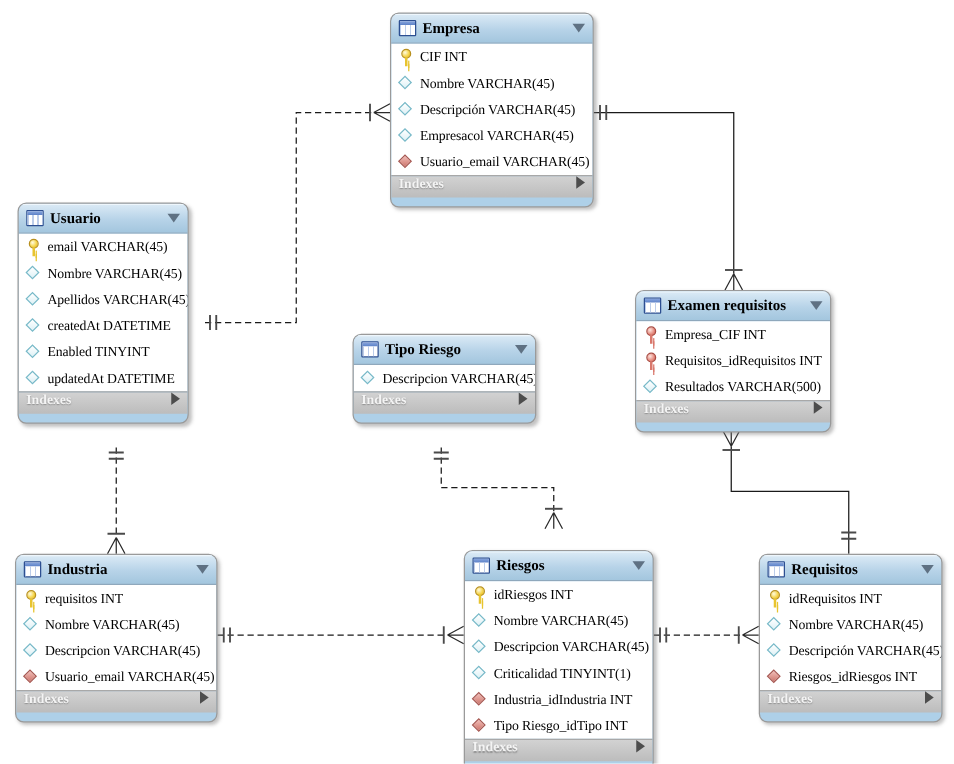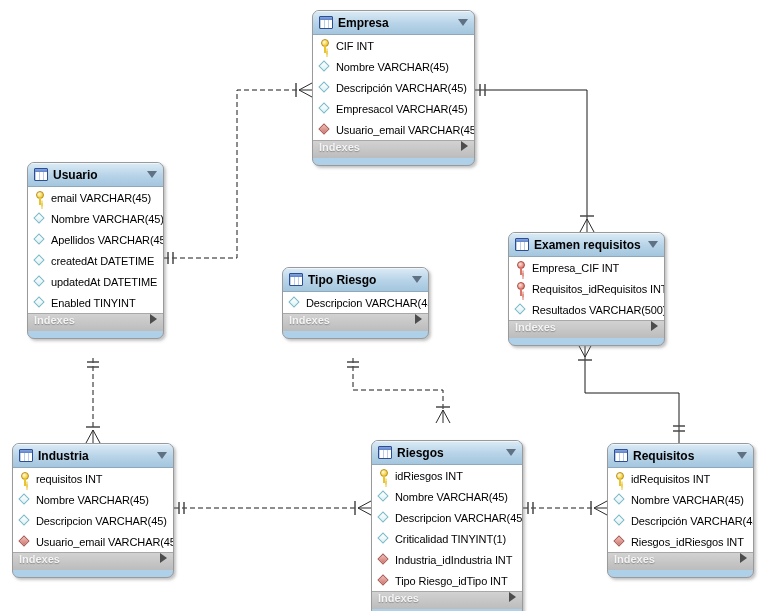--- a/index.html
+++ b/index.html
@@ -1,18 +1,18 @@
 <!DOCTYPE html>
 <html><head>
 <meta charset="utf-8">
 <style>
   html,body{margin:0;padding:0;background:#ffffff;}
   #canvas{
     position:relative;width:763px;height:611px;background:#ffffff;overflow:hidden;
-    font-family:Liberation Sans, sans-serif;
+    font-family:Liberation Serif, serif;
   }
   #wires{position:absolute;left:0;top:0;z-index:1;}
   .table{
     position:absolute;z-index:2;
     border:1px solid #9a9a9a;border-radius:7px;background:#aed0e8;
     box-shadow:2px 2px 3px rgba(120,120,120,.45);overflow:hidden;
   }
   .thead{
     height:23px;display:flex;align-items:center;gap:5px;padding:0 6px;
     background:linear-gradient(#dcebf6 0%,#b7d3e8 55%,#a3c6de 100%);
@@ -133,21 +133,21 @@
           <span class="coltext">Usuario_email VARCHAR(45)</span>
         </div>
     </div>
     <div class="tfoot">
       <span class="flabel">Indexes</span>
       <span class="farrow"></span>
     </div>
     <div class="strip"></div>
   </div>
 
-  <div class="table" style="left:27px;top:162px;width:135px">
+  <div class="table" style="left:14px;top:162px;width:135px">
     <div class="thead">
       <span class="tbl-ico"></span>
       <span class="ttitle">Usuario</span>
       <span class="collapse"></span>
     </div>
     <div class="tbody">
       <div class="trow">
           <span class="ic ic-key"></span>
           <span class="coltext">email VARCHAR(45)</span>
         </div>
@@ -158,25 +158,25 @@
       <div class="trow">
           <span class="ic ic-dia"></span>
           <span class="coltext">Apellidos VARCHAR(45)</span>
         </div>
       <div class="trow">
           <span class="ic ic-dia"></span>
           <span class="coltext">createdAt DATETIME</span>
         </div>
       <div class="trow">
           <span class="ic ic-dia"></span>
+          <span class="coltext">Enabled TINYINT</span>
+        </div>
+      <div class="trow">
+          <span class="ic ic-dia"></span>
           <span class="coltext">updatedAt DATETIME</span>
-        </div>
-      <div class="trow">
-          <span class="ic ic-dia"></span>
-          <span class="coltext">Enabled TINYINT</span>
         </div>
     </div>
     <div class="tfoot">
       <span class="flabel">Indexes</span>
       <span class="farrow"></span>
     </div>
     <div class="strip"></div>
   </div>
 
   <div class="table" style="left:282px;top:267px;width:145px">

